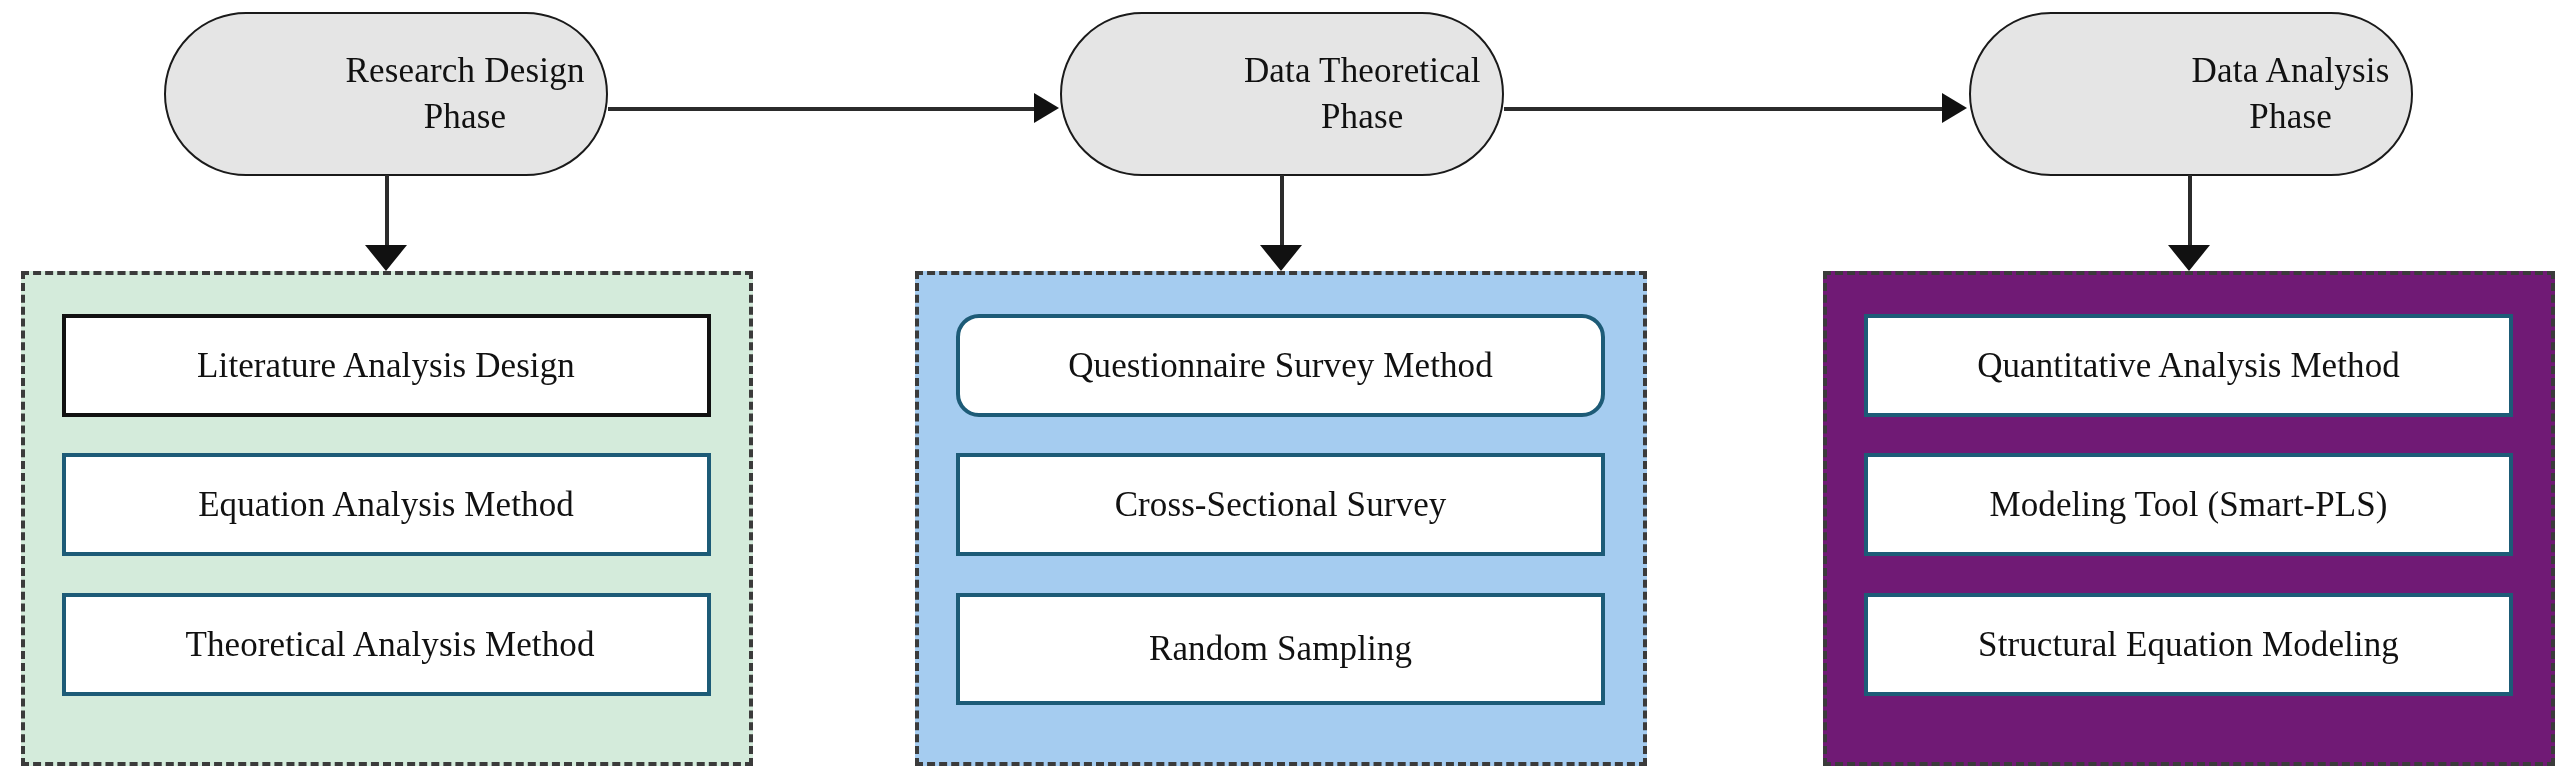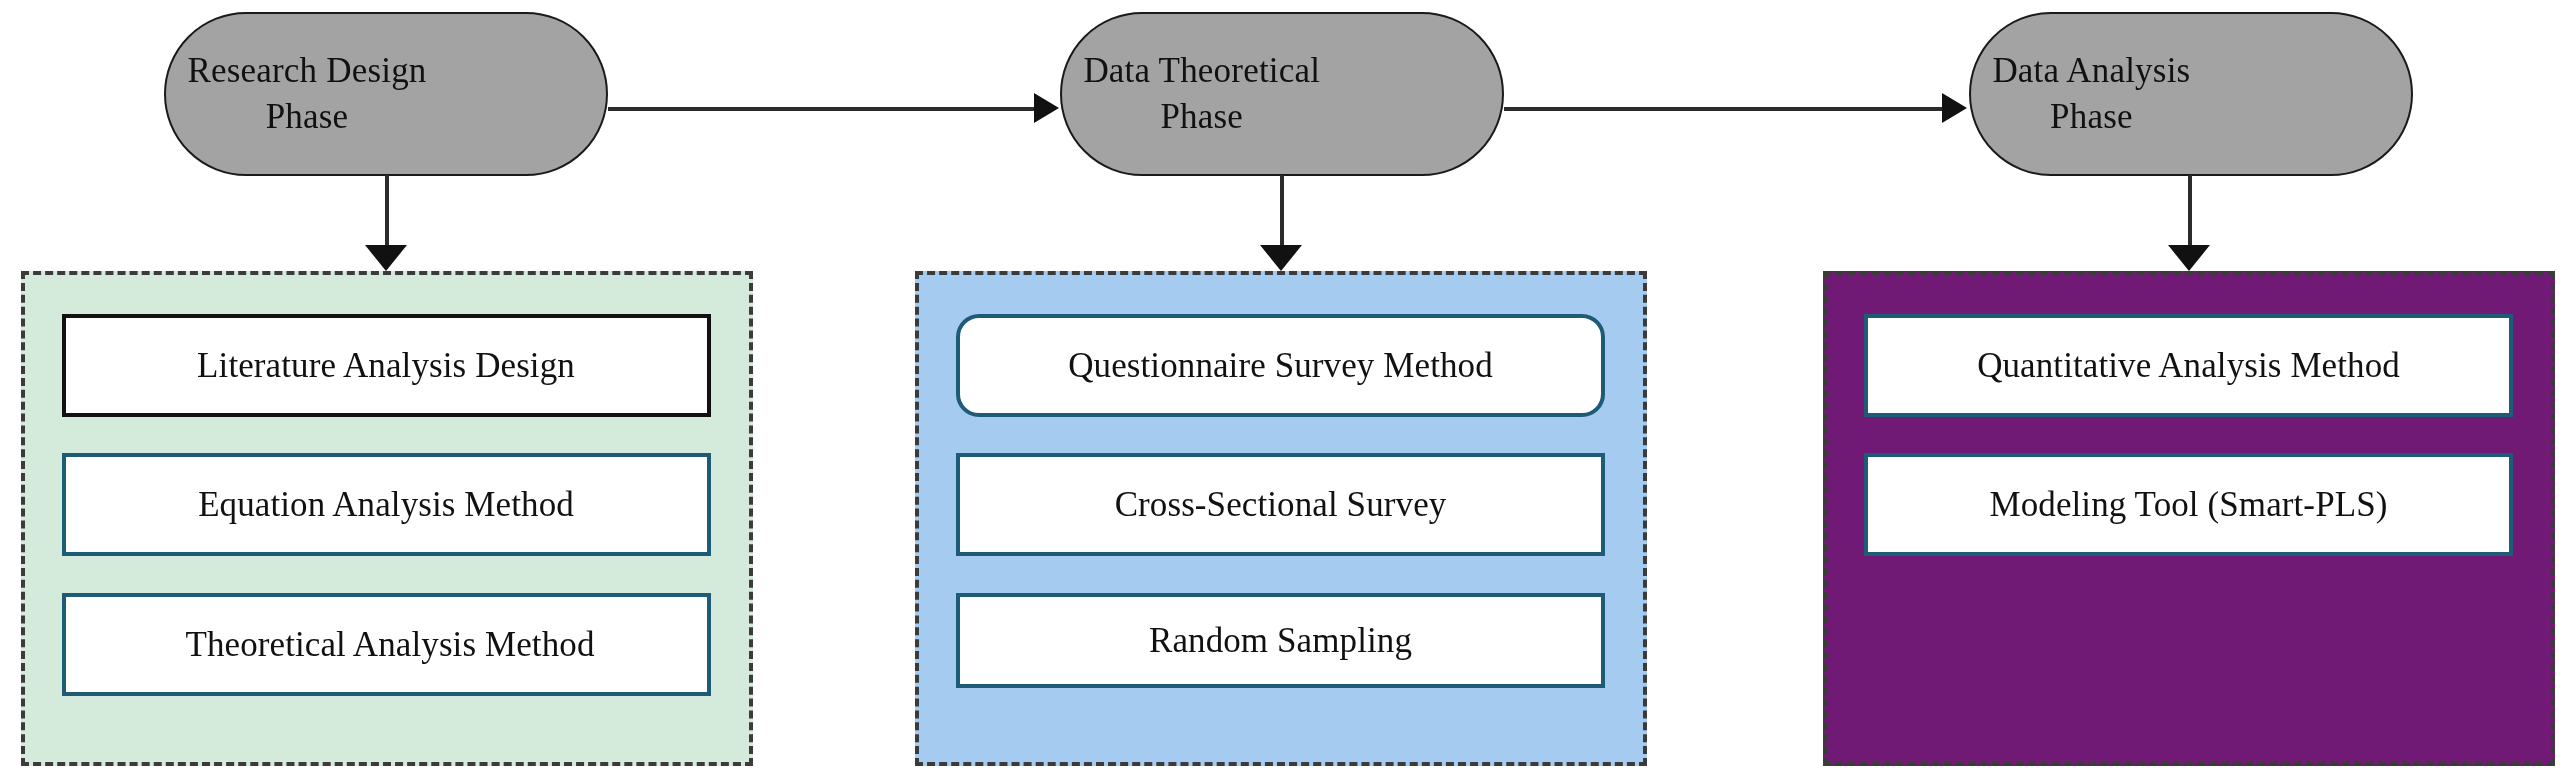--- a/index.html
+++ b/index.html
@@ -13,26 +13,26 @@
     width:2576px;
     height:785px;
     background:#ffffff;
     overflow:hidden;
   }
 
   
   .phase-node{
     position:absolute;
     box-sizing:border-box;
-    background:#a3a3a3;
+    background:#e5e5e5;
     border:2.5px solid #1a1a1a;
     border-radius:90px;
     display:flex;
     align-items:center;
-    justify-content:flex-start;
+    justify-content:flex-end;
     text-align:center;
     line-height:1.32;
     color:#111111;
     font-size:35px;
     letter-spacing:0.2px;
     padding:0 21.4px;
   }
   .phase-node .phase-label{display:block;}
 
   
@@ -155,31 +155,34 @@
   <div class="group-panel" style="left:915px;top:271px;width:732px;height:495px;background:#a5ccf0;">
 
     <div class="method-box" style="left:37px;top:39px;width:649px;height:103px;border-radius:23px;">
       <span>Questionnaire Survey Method</span>
     </div>
 
     <div class="method-box" style="left:37px;top:178px;width:649px;height:103px;">
       <span>Cross-Sectional Survey</span>
     </div>
 
-    <div class="method-box" style="left:37px;top:318px;width:649px;height:95px;">
+    <div class="method-box" style="left:37px;top:318px;width:649px;height:112px;">
       <span>Random Sampling</span>
     </div>
   </div>
 
   <div class="group-panel" style="left:1823px;top:271px;width:732px;height:495px;background:#701a75;">
 
     <div class="method-box" style="left:37px;top:39px;width:649px;height:103px;">
       <span>Quantitative Analysis Method</span>
     </div>
 
     <div class="method-box" style="left:37px;top:178px;width:649px;height:103px;">
       <span>Modeling Tool (Smart-PLS)</span>
     </div>
 
+    <div class="method-box" style="left:37px;top:318px;width:649px;height:103px;">
+      <span>Structural Equation Modeling</span>
+    </div>
   </div>
 
 </div>
 
 
 </body></html>

